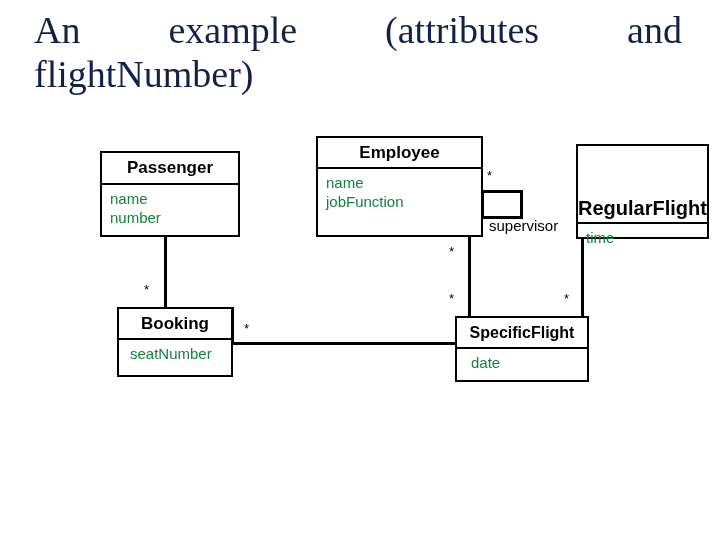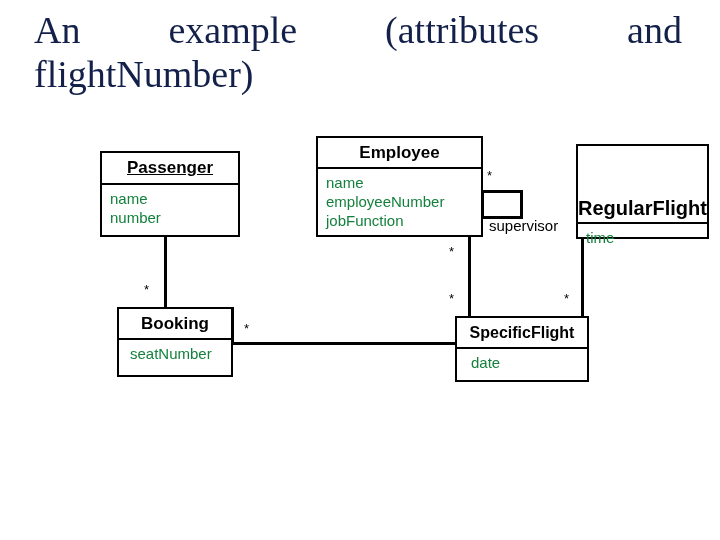--- a/index.html
+++ b/index.html
@@ -113,21 +113,21 @@
     font-family: "Liberation Sans", sans-serif;
     font-size: 15px;
     line-height: 16px;
     color: #000000;
     white-space: nowrap;
     z-index: 6;
   }
 
   
   #cls-passenger      { left: 100px; top: 151px; width: 140px; height: 86px; }
-  #cls-passenger .uml-name  { height: 32px; text-decoration: underline; }
+  #cls-passenger .uml-name  { height: 32px; }
   #cls-passenger .uml-attrs { height: 50px; }
 
   #cls-employee       { left: 316px; top: 136px; width: 167px; height: 101px; }
   #cls-employee .uml-name   { height: 31px; }
   #cls-employee .uml-attrs  { height: 66px; }
 
   #cls-regularflight  { left: 576px; top: 144px; width: 133px; height: 95px; }
   #cls-regularflight .uml-name  { height: 30px; font-size: 20px; margin-top: 48px; }
   #cls-regularflight .uml-attrs { height: 61px; }
 
@@ -172,21 +172,20 @@
     <div class="uml-attrs">
       <span class="attr">name</span>
       <span class="attr">number</span>
     </div>
   </div>
 
   <div class="uml-class" id="cls-employee">
     <div class="uml-name">Employee</div>
     <div class="uml-attrs">
       <span class="attr">name</span>
-      <span class="attr">employeeNumber</span>
       <span class="attr">jobFunction</span>
     </div>
   </div>
 
   <div class="uml-class" id="cls-regularflight">
     <div class="uml-name">RegularFlight</div>
     <div class="uml-attrs">
       <span class="attr">time</span>
     </div>
   </div>

